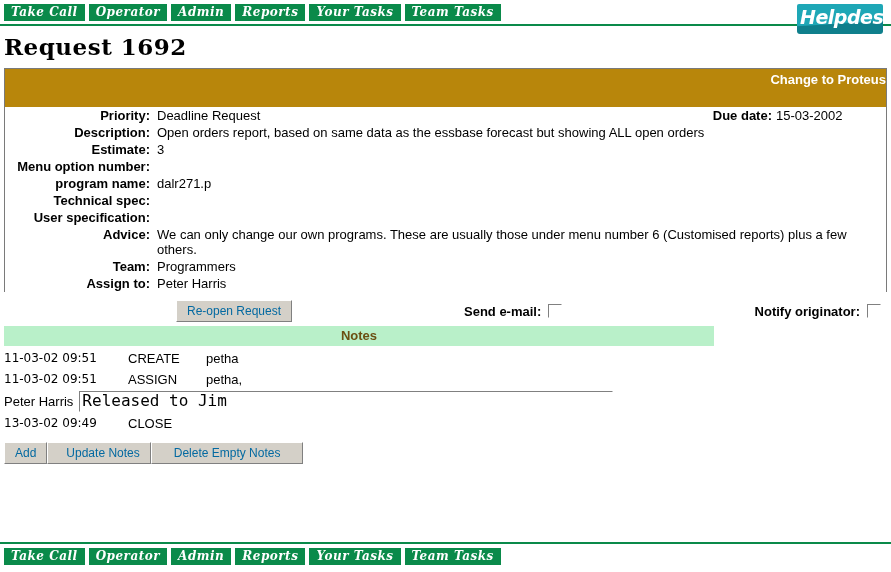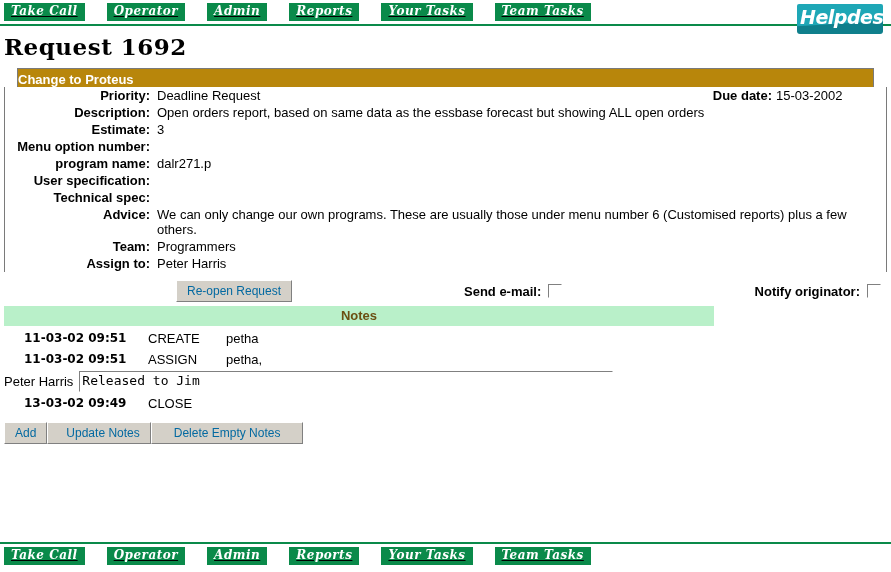--- a/index.html
+++ b/index.html
@@ -13,24 +13,24 @@
     font-family: "Liberation Sans", sans-serif;
     font-size: 13px;
     color: #000000;
     overflow: hidden;
     position: relative;
   }
 
   
   .navbar {
     display: flex;
-    gap: 22px;
+    align-items: center;
+    gap: 4px;
     padding: 3px 4px 3px 4px;
     height: 18px;
-    text-decoration: underline;
   }
   .nav-item {
     background: #0a8a4a;
     color: #ffffff;
     font-family: "DejaVu Serif", serif;
     font-style: italic;
     font-weight: bold;
     font-size: 12px;
     letter-spacing: 0.5px;
     padding: 1px 7px 2px 7px;
@@ -90,26 +90,26 @@
     font-size: 23px;
     margin: 7px 0 8px 4px;
     letter-spacing: 0.5px;
   }
 
   
   .band {
     background: #b8860b;
     color: #ffffff;
     font-weight: bold;
-    text-align: left;
-    font-size: 13px;
-    padding: 3px 0 0 0;
+    text-align: right;
+    font-size: 13px;
+    padding: 3px 0 20px 0;
     border: 1px solid #7a7a7a;
     border-bottom: none;
-    margin: 0 17px;
+    margin: 0 4px;
   }
   .detail-table {
     width: calc(100% - 8px);
     margin: 0 4px;
     border-collapse: collapse;
     border: 1px solid #7a7a7a;
     border-top: none;
     border-bottom: none;
   }
   .detail-table td {
@@ -213,36 +213,35 @@
   }
   .note-row {
     display: flex;
     align-items: center;
     font-size: 13px;
     line-height: 19px;
     padding: 1px 0;
   }
   .note-date {
     font-family: "DejaVu Sans", sans-serif;
-    font-weight: bold;
+    font-weight: normal;
     font-size: 12px;
     white-space: nowrap;
     width: 124px;
-    margin-left: 20px;
   }
   .note-action {
     width: 78px;
     white-space: nowrap;
   }
   .note-user {
     white-space: nowrap;
   }
   .note-textarea {
     font-family: "DejaVu Sans Mono", monospace;
-    font-size: 13px;
+    font-size: 16px;
     width: 528px;
     height: 17px;
     resize: none;
     border: 1px solid;
     border-color: #808080 #ffffff #ffffff #808080;
     padding: 1px 2px;
     overflow: hidden;
     line-height: 15px;
   }
   .notes-buttons {
@@ -298,25 +297,25 @@
   </tr>
   <tr>
     <td class="lbl">Menu option number:</td>
     <td class="val" colspan="3"></td>
   </tr>
   <tr>
     <td class="lbl">program name:</td>
     <td class="val" colspan="3">dalr271.p</td>
   </tr>
   <tr>
+    <td class="lbl">Technical spec:</td>
+    <td class="val" colspan="3"></td>
+  </tr>
+  <tr>
     <td class="lbl">User specification:</td>
-    <td class="val" colspan="3"></td>
-  </tr>
-  <tr>
-    <td class="lbl">Technical spec:</td>
     <td class="val" colspan="3"></td>
   </tr>
   <tr>
     <td class="lbl">Advice:</td>
     <td class="val" colspan="3" style="padding-right:24px">We can only change our own programs. These are usually those under menu number 6 (Customised reports) plus a few others.</td>
   </tr>
   <tr>
     <td class="lbl">Team:</td>
     <td class="val" colspan="3">Programmers</td>
   </tr>

